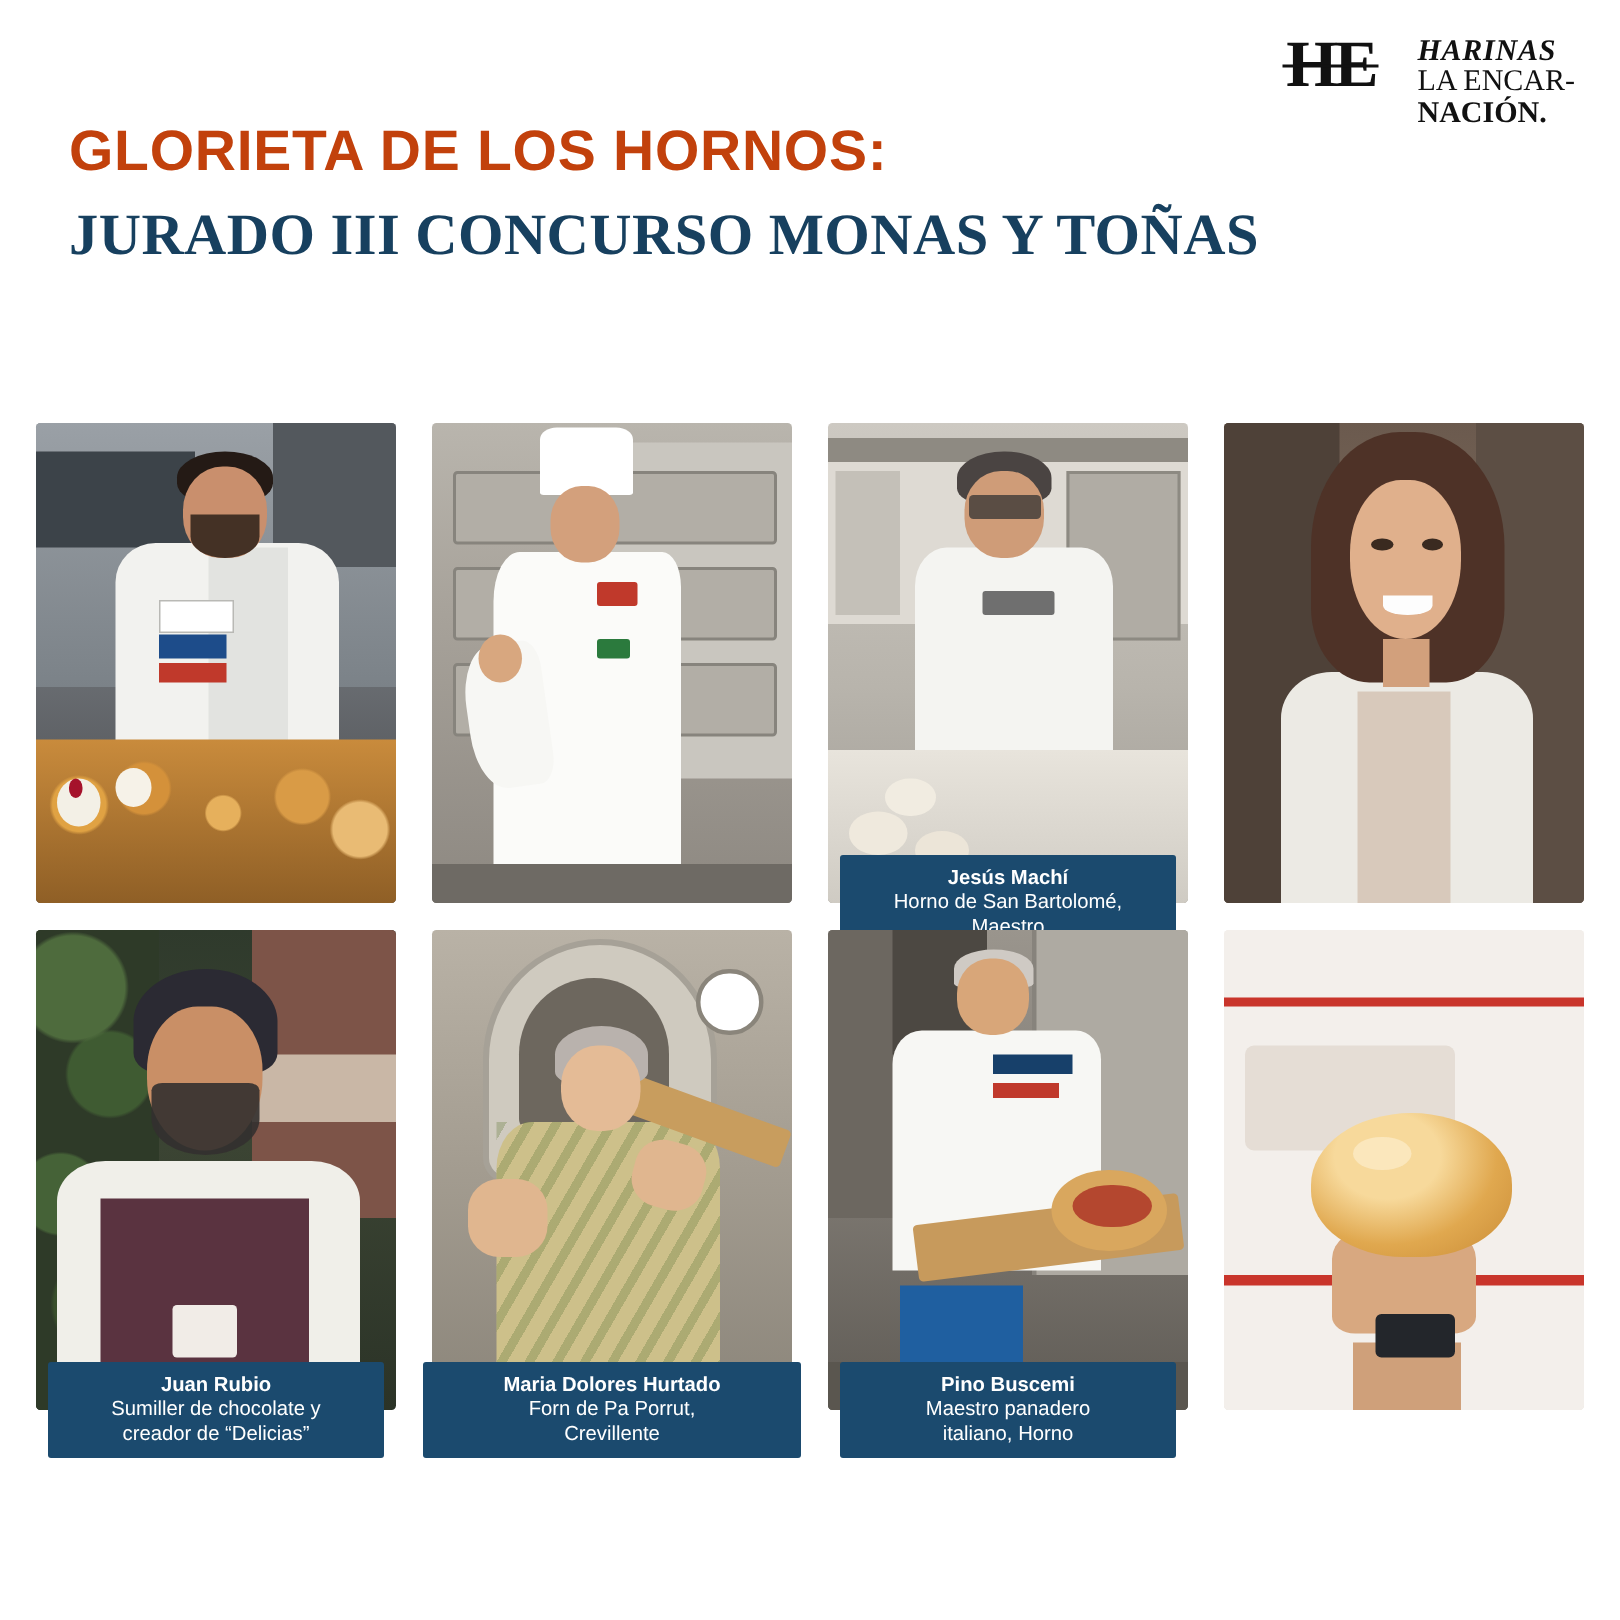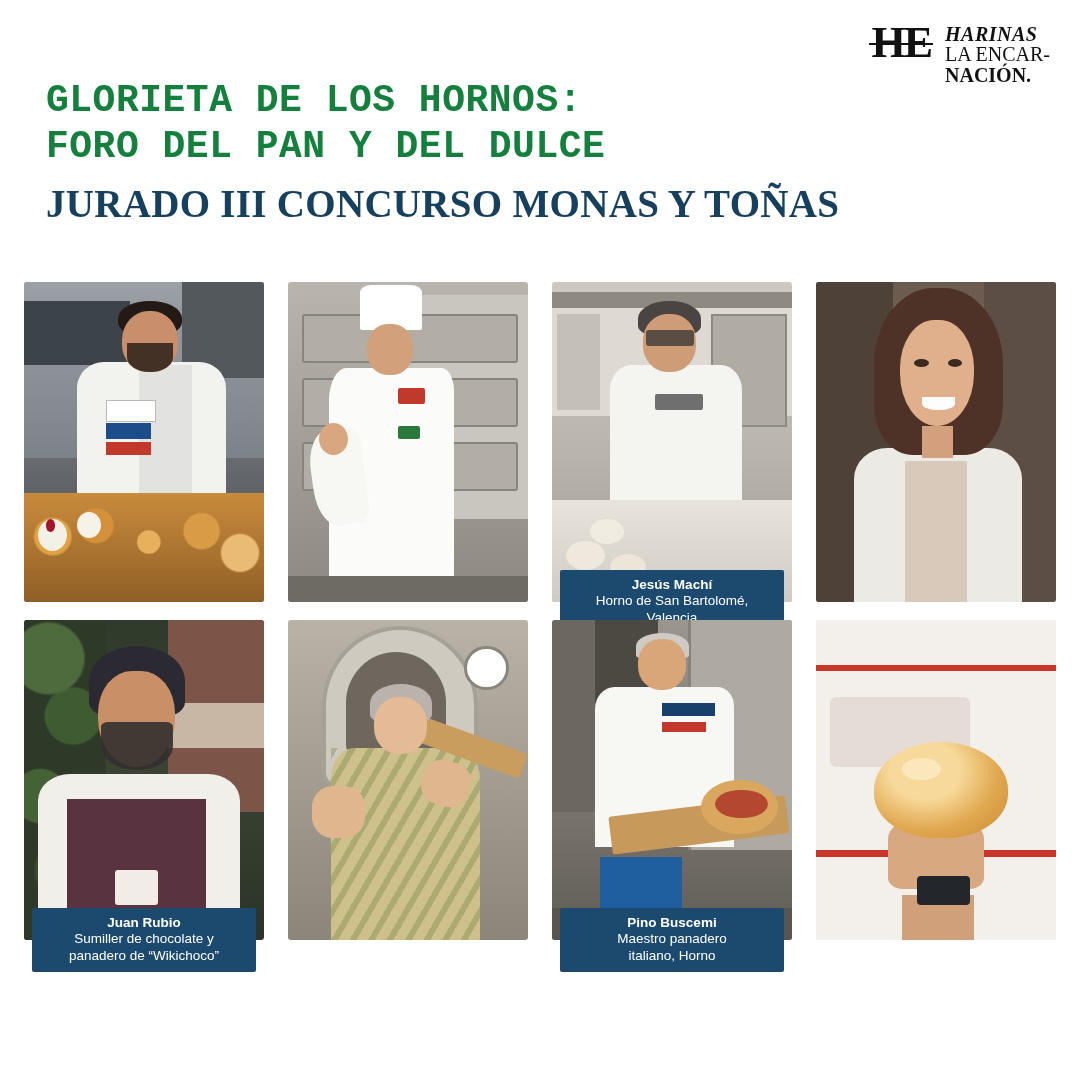--- a/index.html
+++ b/index.html
@@ -15,21 +15,21 @@
     position: relative;
   }
 
   
   .logo {
     position: absolute;
     top: 22px;
     right: 30px;
     display: flex;
     align-items: flex-start;
-    gap: 10px;
+    gap: 24px;
   }
   .logo-mark {
     font-family: "Liberation Serif", serif;
     font-size: 44px;
     font-weight: 700;
     line-height: 0.95;
     color: #111111;
     letter-spacing: -2px;
     position: relative;
     padding-right: 4px;
@@ -69,25 +69,25 @@
     display: block;
   }
 
   
   .head-block {
     position: absolute;
     top: 78px;
     left: 46px;
   }
   .head-light {
-    font-family: Liberation Mono, monospace;
+    font-family: Liberation Sans, sans-serif;
     font-weight: 700;
     font-size: 38px;
     line-height: 1.22;
-    color: #15803d;
+    color: #c2410c;
     letter-spacing: 0.5px;
   }
   .head-dark {
     font-family: "Liberation Serif", serif;
     font-weight: 700;
     font-size: 39px;
     line-height: 1.2;
     color: #17405f;
     letter-spacing: 0.3px;
     margin-top: 10px;
@@ -271,21 +271,20 @@
   <div class="logo-mark">HE</div>
   <div class="logo-text">
     <span class="logo-l1">HARINAS</span>
     <span class="logo-l2">LA ENCAR-</span>
     <span class="logo-l3">NACIÓN.</span>
   </div>
 </div>
 
 <div class="head-block">
   <div class="head-light">GLORIETA DE LOS HORNOS:</div>
-  <div class="head-light">FORO DEL PAN Y DEL DULCE</div>
   <div class="head-dark">JURADO III CONCURSO MONAS Y TOÑAS</div>
 </div>
 
 <div class="grid">
 
   <div class="card">
     <div class="photo p1">
       <div class="ph">
         <div class="wall"></div>
           <div class="dkpanel"></div>
@@ -339,21 +338,21 @@
         <div class="print"></div>
         <div class="table"></div>
         <div class="dough1"></div>
           <div class="dough2"></div>
           <div class="dough3"></div>
       </div>
     </div>
     <div class="caption">
       <span class="cap-name">Jesús Machí</span>
       <span class="cap-role">Horno de San Bartolomé,</span>
-      <span class="cap-role">Valencia</span>
+      <span class="cap-role">Maestro</span>
     </div>
   </div>
 
   <div class="card">
     <div class="photo p4">
       <div class="ph">
         <div class="bgl"></div>
           <div class="bgr"></div>
         <div class="body"></div>
           <div class="shirt"></div>
@@ -377,38 +376,43 @@
           <div class="apron"></div>
           <div class="apronlogo"></div>
         <div class="hair"></div>
           <div class="face"></div>
           <div class="beard"></div>
       </div>
     </div>
     <div class="caption">
       <span class="cap-name">Juan Rubio</span>
       <span class="cap-role">Sumiller de chocolate y</span>
-      <span class="cap-role">panadero de “Wikichoco”</span>
+      <span class="cap-role">creador de “Delicias”</span>
     </div>
   </div>
 
   <div class="card">
     <div class="photo p6">
       <div class="ph">
         <div class="oven"></div>
           <div class="ovenin"></div>
           <div class="clock"></div>
         <div class="body"></div>
           <div class="pattern"></div>
         <div class="peel"></div>
         <div class="hair"></div>
           <div class="head"></div>
         <div class="armL"></div>
           <div class="armR"></div>
       </div>
+    </div>
+    <div class="caption wide">
+      <span class="cap-name">Maria Dolores Hurtado</span>
+      <span class="cap-role">Forn de Pa Porrut,</span>
+      <span class="cap-role">Crevillente</span>
     </div>
   </div>
 
   <div class="card">
     <div class="photo p7">
       <div class="ph">
         <div class="machine"></div>
           <div class="machl"></div>
           <div class="dark"></div>
         <div class="bin"></div>

